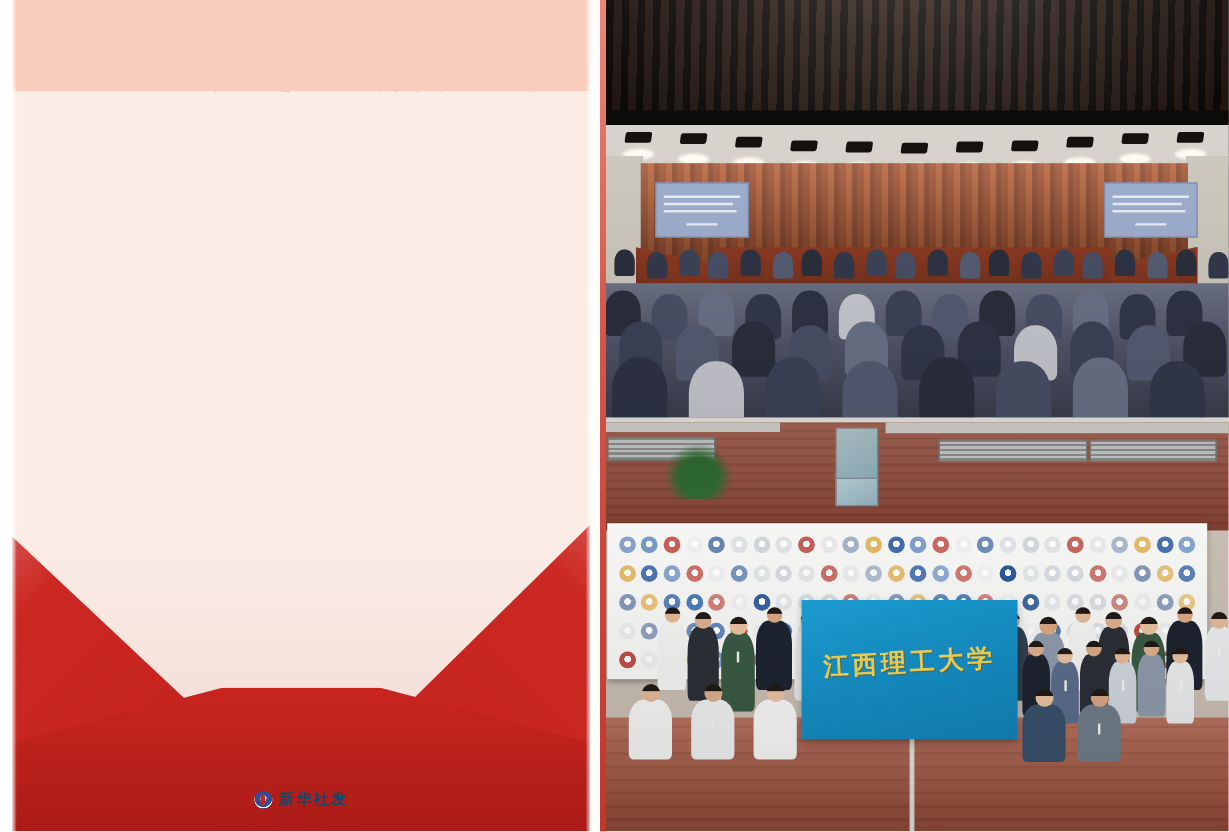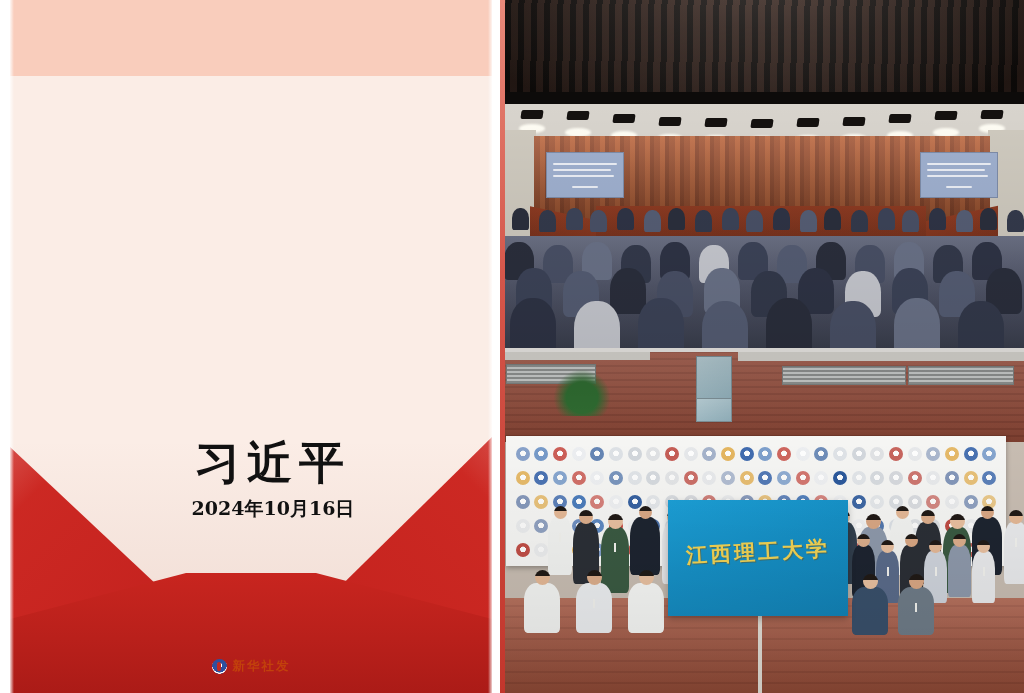--- a/index.html
+++ b/index.html
@@ -66,21 +66,21 @@
      background:linear-gradient(270deg,rgba(255,255,255,.8),rgba(255,255,255,0));}
 
   
   .credit{position:absolute;z-index:8;left:0;top:658px;width:482px;
           display:flex;align-items:center;justify-content:center;gap:6px;}
   .credit-logo{width:15px;height:15px;border-radius:50%;
                background:radial-gradient(circle at 50% 42%,#ffffff 0 22%,#2E4F9E 24% 62%,#ffffff 64% 72%,#2E4F9E 74% 100%);
                position:relative;flex:none;}
   .credit-logo::after{content:"";position:absolute;left:5.5px;top:3px;width:4px;height:9px;
                background:#C2281F;border-radius:2px 2px 40% 40%;}
-  .credit-text{color:#c2410c;font-size:12.5px;letter-spacing:2px;font-weight:bold;
+  .credit-text{color:#0c4a6e;font-size:12.5px;letter-spacing:2px;font-weight:bold;
                font-family:"DejaVu Serif","Liberation Serif",serif;}
 
   
   .photos{position:absolute;left:500px;top:0;width:524px;height:693px;overflow:hidden;}
   .photo-edge{position:absolute;left:0;top:0;width:5px;height:693px;z-index:6;
               background:linear-gradient(180deg,#E8897A 0%,#D4564A 40%,#C2362C 100%);}
 
   
   .photo-top{position:absolute;left:0;top:0;width:524px;height:348px;overflow:hidden;
              background:#2a2522;}
@@ -180,24 +180,20 @@
     </div>
 
     <div class="letter-text">
       <p class="salutation">中国国际大学生创新大赛参赛学生代表：</p>
       <p class="para">你们好！来信收悉。你们以大赛为平台，用在课堂和实验室学到的知识解决实际问题，在创新实践中增本领、长才干，在互学互鉴中增进中外青年的友谊，这很有意义。</p>
       <p class="para">创新是人类进步的源泉，青年是创新的重要生力军。希望你们弘扬科学精神，积极投身科技创新，为促进中外科技交流、推动科技进步贡献青春力量。全社会都要关心青年的成长和发展，营造良好创新创业氛围，让广大青年在中国式现代化的广阔天地中更好展现才华。</p>
     </div>
 
     <div class="paper-shadow"></div>
 
-    <div class="signature-wrap">
-      <span class="signature-name">习近平</span>
-      <span class="signature-date">2024年10月16日</span>
-    </div>
 
     <div class="flap flap-left"></div>
     <div class="flap flap-right"></div>
     <div class="flap flap-bottom"></div>
     <div class="flap flap-seam-l"></div>
     <div class="flap flap-seam-r"></div>
 
     <div class="credit">
       <span class="credit-logo"></span>
       <span class="credit-text">新华社发</span>

